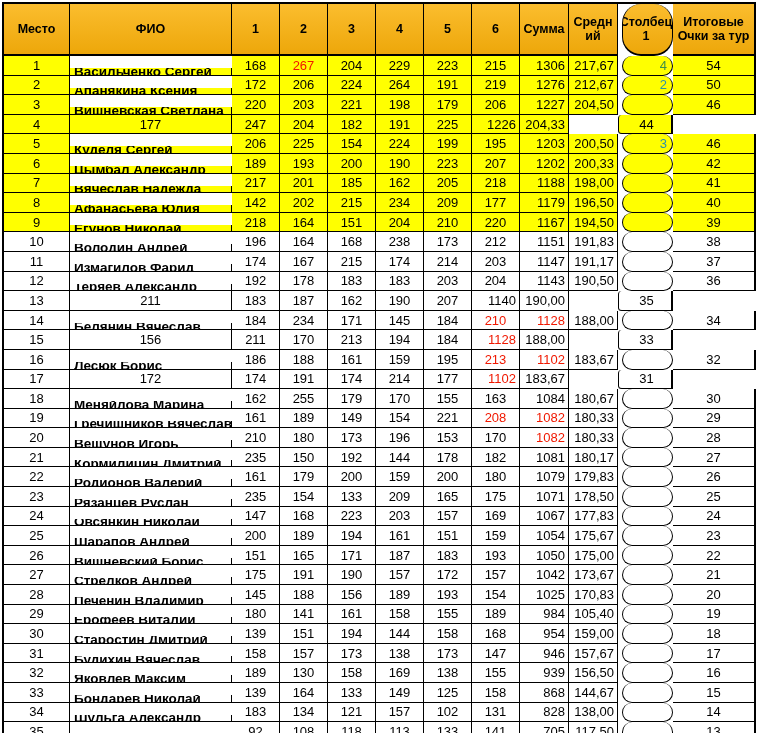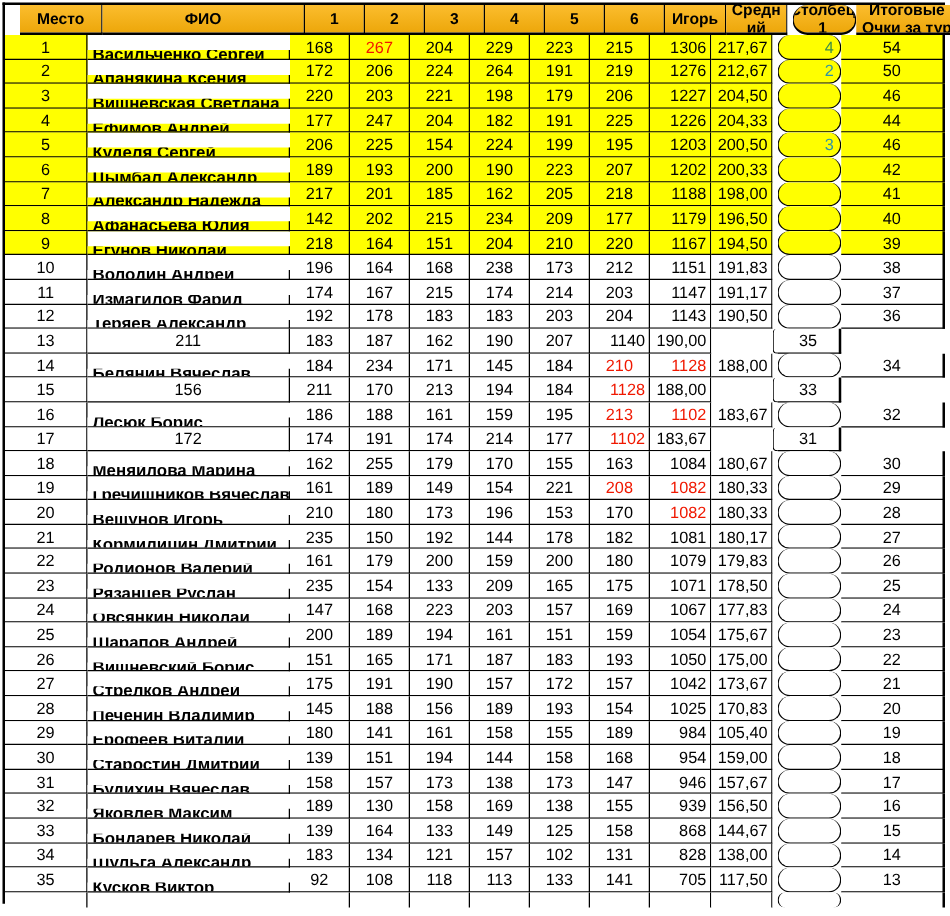--- a/index.html
+++ b/index.html
@@ -1,19 +1,19 @@
 <!DOCTYPE html>
 <html style="--hdr: #eda70a; --hdr-light: #fbbd2e; --hl: #ffff00; --red: #f01800; --green: #3f8f46; --teal: #2e93a8;"><head>
 <meta charset="utf-8">
 <style>
   html,body{margin:0;padding:0;background:#fff;font-family:"Liberation Sans",sans-serif;}
   .sheet{position:relative;width:760px;height:733px;background:#fff;overflow:hidden;}
   .tbl{position:absolute;left:2px;top:2px;border-left:2px solid #000;border-top:2px solid #000;width:752px;}
   .row{display:grid;grid-template-columns:66px 162px 48px 48px 48px 48px 48px 48px 49px 49px 4px 51px 83px;height:19.6px;}
-  .row.hdr{height:24px;margin-left:12px;}
+  .row.hdr{height:52px;}
   .row.partial{height:9px;}
   .c{box-sizing:border-box;border-right:1px solid #000;border-bottom:1px solid #000;display:flex;align-items:center;justify-content:center;font-size:13px;color:#000;overflow:hidden;background:#fff;white-space:nowrap;}
   .hdr .c{background:linear-gradient(180deg,var(--hdr-light) 0%,var(--hdr) 100%);font-weight:bold;font-size:12.5px;line-height:1.12;text-align:center;border-bottom:2px solid #000;padding:0 2px;white-space:normal;}
   .y .c{background:var(--hl);}
   .c.name{justify-content:flex-start;padding:0 0 0 4px;font-weight:bold;font-size:13.5px;margin-top:12px;}
   .c.sum,.c.avg{justify-content:flex-end;padding-right:3px;}
   .c.extra{justify-content:flex-end;padding-right:5px;border-left:1px solid #000;border-radius:19px;}
   .hdr .c.extra{justify-content:center;border-left:1px solid #000;}
   .c.points{border-right:2px solid #000;}
   .c.gapc{background:#fff !important;border:none;}
@@ -30,21 +30,21 @@
   <div class="tbl">
     <div class="row hdr">
       <div class="c">Место</div>
       <div class="c">ФИО</div>
       <div class="c">1</div>
       <div class="c">2</div>
       <div class="c">3</div>
       <div class="c">4</div>
       <div class="c">5</div>
       <div class="c">6</div>
-      <div class="c">Игорь</div>
+      <div class="c">Сумма</div>
       <div class="c avgh">Средний</div>
       <div class="c gapc"></div>
       <div class="c extra">Столбец 1</div>
       <div class="c points">Итоговые Очки за тур</div>
     </div>
     <div>
         <div class="row y">
           <div class="c place">1</div>
           <div class="c name">Васильченко Сергей</div>
           <div class="c game">168</div>
@@ -84,21 +84,20 @@
           <div class="c game">179</div>
           <div class="c game">206</div>
           <div class="c sum">1227</div>
           <div class="c avg">204,50</div>
           <div class="c gapc"></div>
           <div class="c extra"></div>
           <div class="c points">46</div>
         </div>
         <div class="row y">
           <div class="c place">4</div>
-          <div class="c name">Ефимов Андрей</div>
           <div class="c game">177</div>
           <div class="c game">247</div>
           <div class="c game">204</div>
           <div class="c game">182</div>
           <div class="c game">191</div>
           <div class="c game">225</div>
           <div class="c sum">1226</div>
           <div class="c avg">204,33</div>
           <div class="c gapc"></div>
           <div class="c extra"></div>
@@ -129,21 +128,21 @@
           <div class="c game">223</div>
           <div class="c game">207</div>
           <div class="c sum">1202</div>
           <div class="c avg">200,33</div>
           <div class="c gapc"></div>
           <div class="c extra"></div>
           <div class="c points">42</div>
         </div>
         <div class="row y">
           <div class="c place">7</div>
-          <div class="c name">Александр Надежда</div>
+          <div class="c name">Вячеслав Надежда</div>
           <div class="c game">217</div>
           <div class="c game">201</div>
           <div class="c game">185</div>
           <div class="c game">162</div>
           <div class="c game">205</div>
           <div class="c game">218</div>
           <div class="c sum">1188</div>
           <div class="c avg">198,00</div>
           <div class="c gapc"></div>
           <div class="c extra"></div>

